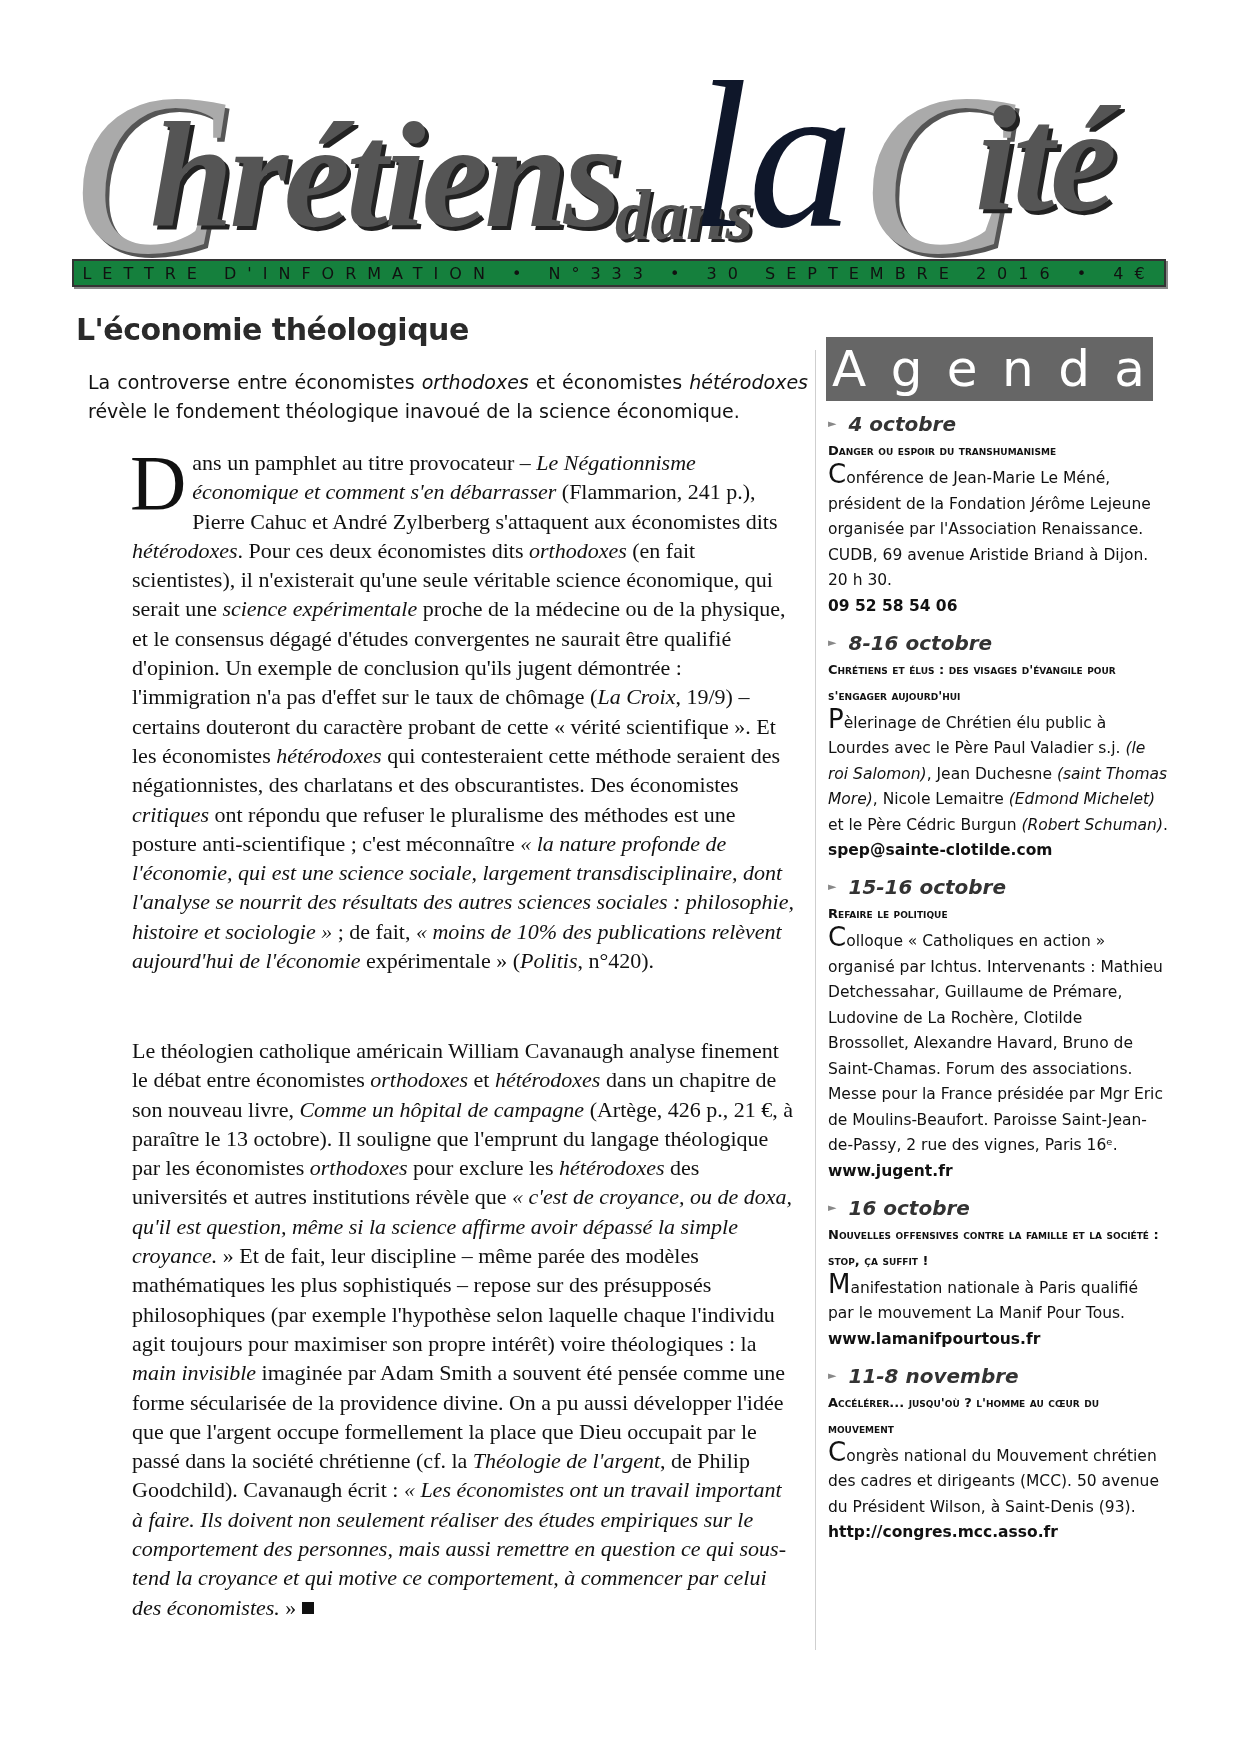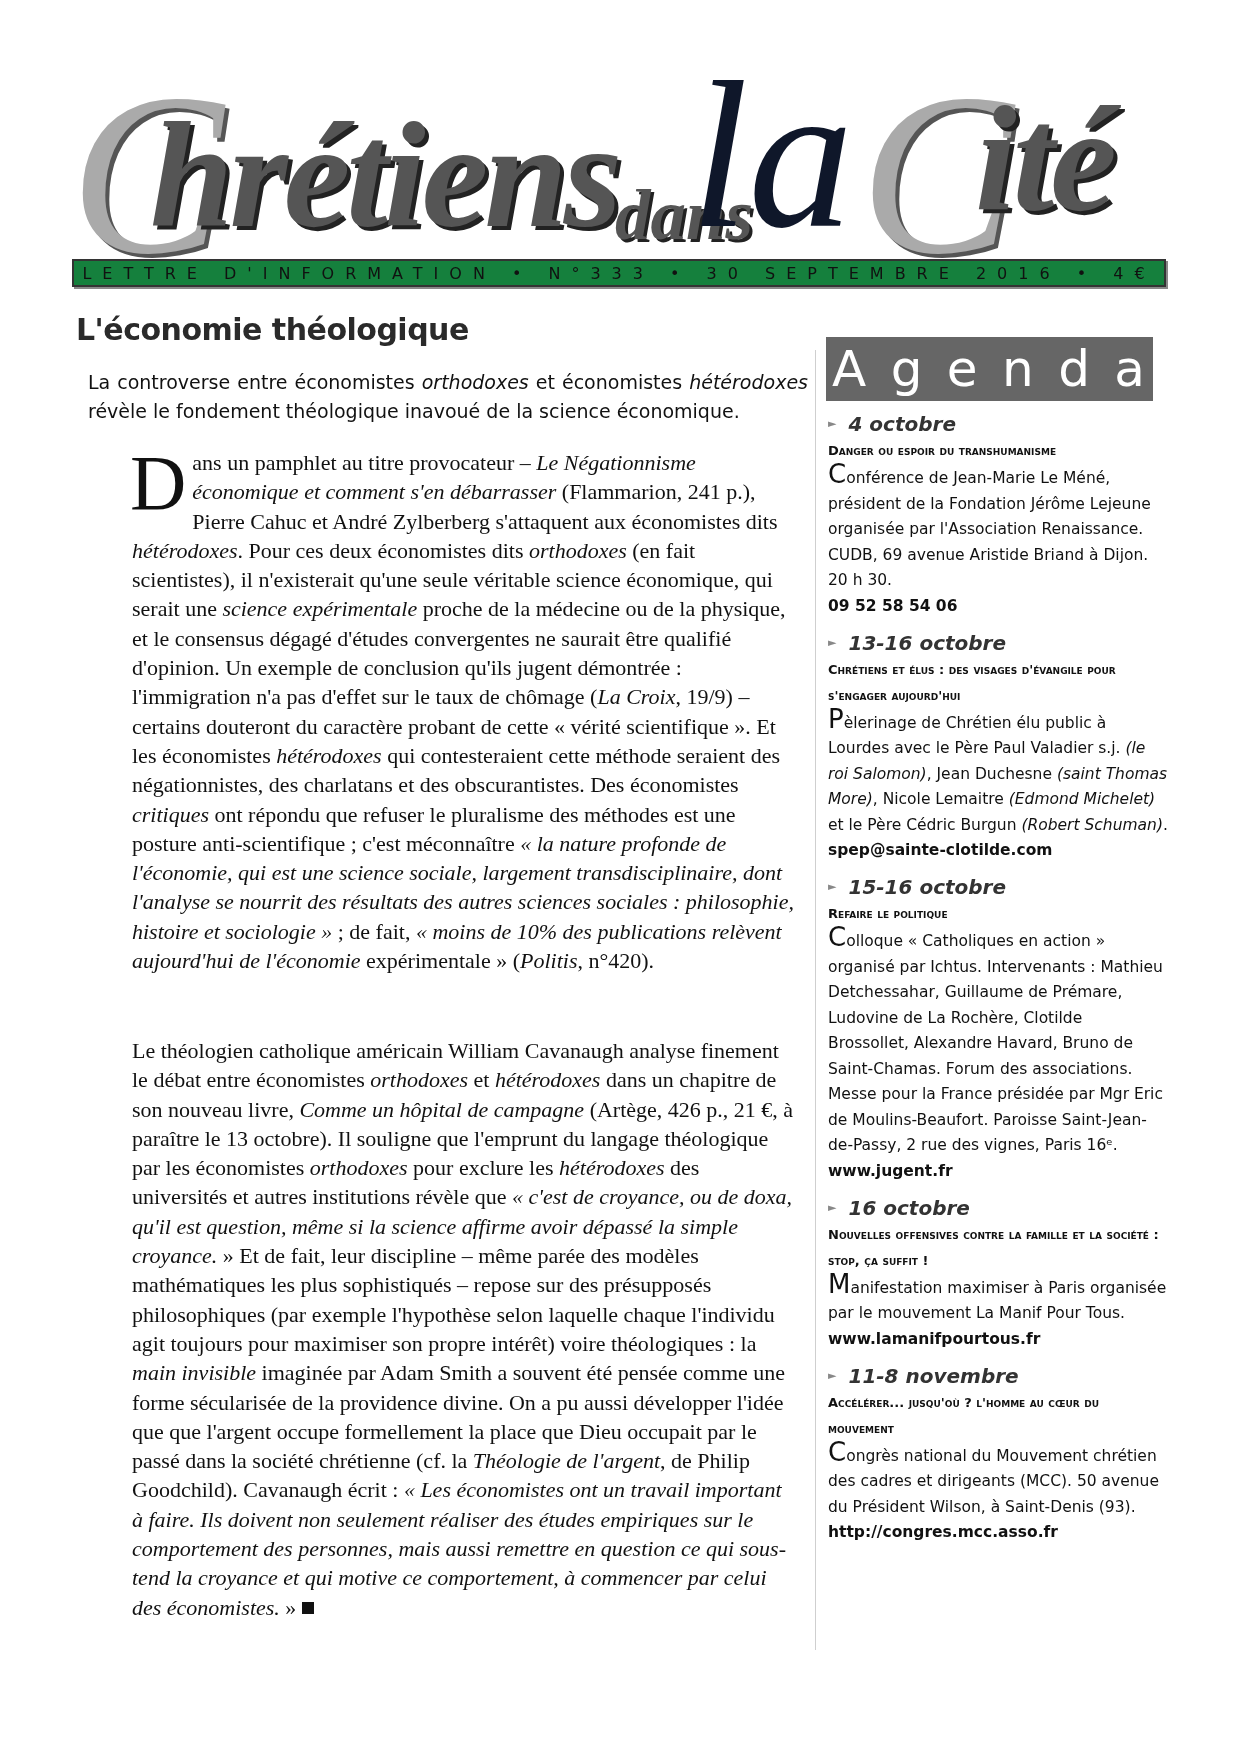--- a/index.html
+++ b/index.html
@@ -103,21 +103,21 @@
         <span>4 octobre</span>
       </div>
     <div class="event-title">Danger ou espoir du transhumanisme</div>
     <div class="event-text"><span class="lead">C</span><span>onférence de Jean-Marie Le Méné, président de la Fondation Jérôme Lejeune organisée par l'Association Renaissance. CUDB, 69 avenue Aristide Briand à Dijon. 20 h 30.</span></div>
     <div class="event-link">09 52 58 54 06</div>
   </div>
 
   <div class="event">
     <div class="event-date">
         <span class="arrow">►</span>
-        <span>13-16 octobre</span>
+        <span>8-16 octobre</span>
       </div>
     <div class="event-title">Chrétiens et élus : des visages d'Évangile pour s'engager aujourd'hui</div>
     <div class="event-text"><span class="lead">P</span><span>èlerinage de Chrétien élu public à Lourdes avec le Père Paul Valadier s.j. </span><i>(le roi Salomon)</i><span>, Jean Duchesne </span><i>(saint Thomas More)</i><span>, Nicole Lemaitre </span><i>(Edmond Michelet)</i><span> et le Père Cédric Burgun </span><i>(Robert Schuman)</i><span>.</span></div>
     <div class="event-link">spep@sainte-clotilde.com</div>
   </div>
 
   <div class="event">
     <div class="event-date">
         <span class="arrow">►</span>
         <span>15-16 octobre</span>
@@ -126,21 +126,21 @@
     <div class="event-text"><span class="lead">C</span><span>olloque « Catholiques en action » organisé par Ichtus. Intervenants : Mathieu Detchessahar, Guillaume de Prémare, Ludovine de La Rochère, Clotilde Brossollet, Alexandre Havard, Bruno de Saint-Chamas. Forum des associations. Messe pour la France présidée par Mgr Eric de Moulins-Beaufort. Paroisse Saint-Jean-de-Passy, 2 rue des vignes, Paris 16ᵉ.</span></div>
     <div class="event-link">www.jugent.fr</div>
   </div>
 
   <div class="event">
     <div class="event-date">
         <span class="arrow">►</span>
         <span>16 octobre</span>
       </div>
     <div class="event-title">Nouvelles offensives contre la famille et la société : stop, ça suffit !</div>
-    <div class="event-text"><span class="lead">M</span><span>anifestation maximiser à Paris organisée par le mouvement La Manif Pour Tous.</span></div>
+    <div class="event-text"><span class="lead">M</span><span>anifestation nationale à Paris qualifié par le mouvement La Manif Pour Tous.</span></div>
     <div class="event-link">www.lamanifpourtous.fr</div>
   </div>
 
   <div class="event">
     <div class="event-date">
         <span class="arrow">►</span>
         <span>11-8 novembre</span>
       </div>
     <div class="event-title">Accélérer... jusqu'où ? L'homme au cœur du mouvement</div>
     <div class="event-text"><span class="lead">C</span><span>ongrès national du Mouvement chrétien des cadres et dirigeants (MCC). 50 avenue du Président Wilson, à Saint-Denis (93).</span></div>

